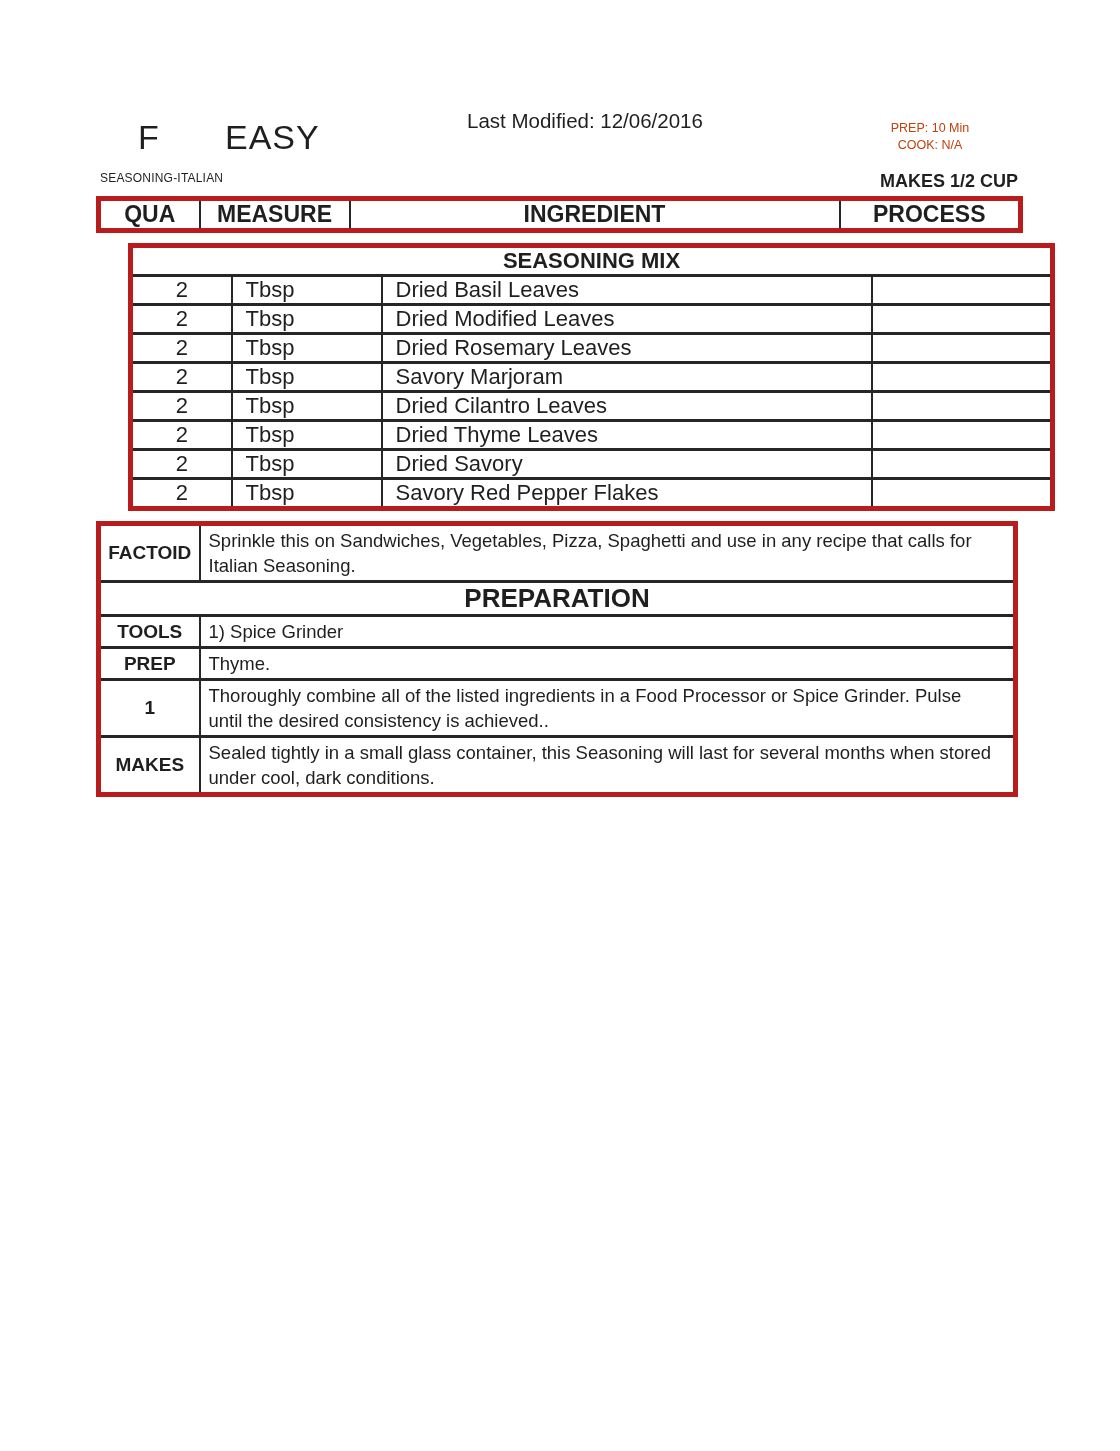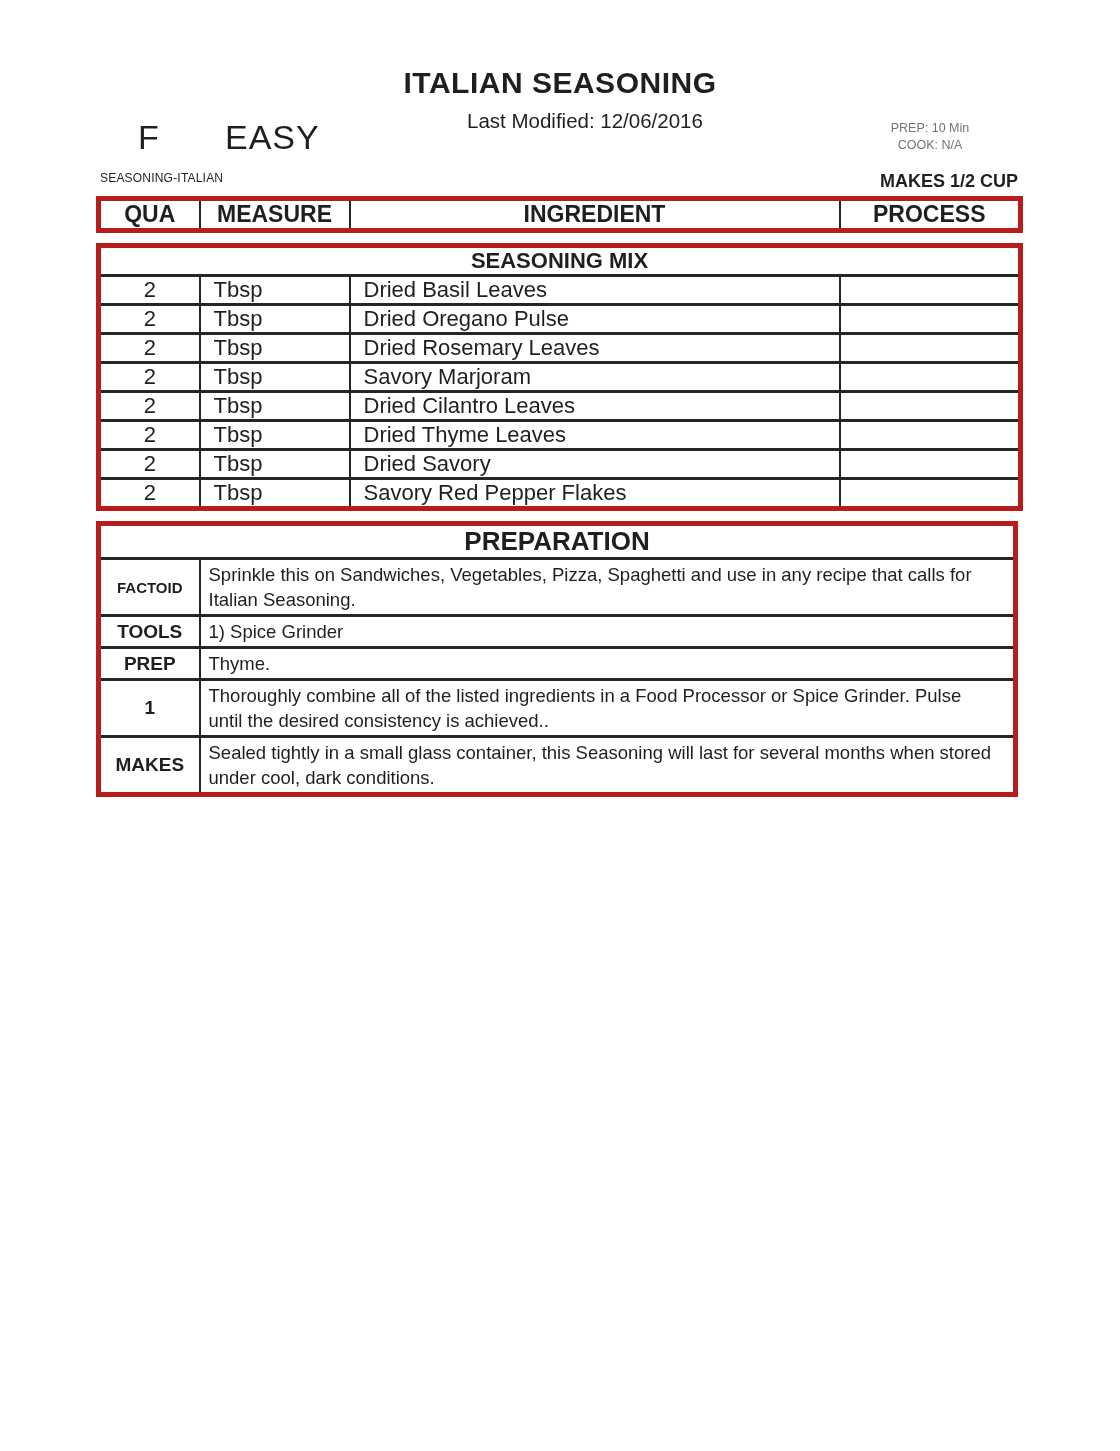--- a/index.html
+++ b/index.html
@@ -27,21 +27,21 @@
     position: absolute; top: 118px; left: 138px;
     font-size: 34px;
   }
   .difficulty {
     position: absolute; top: 118px; left: 225px;
     font-size: 34px; letter-spacing: 1px;
   }
   .times {
     position: absolute; top: 120px; left: 880px; width: 100px;
     text-align: center;
-    font-size: 12.5px; line-height: 17px; color: #737373;
+    font-size: 12.5px; line-height: 17px; color: #c2410c;
   }
   .category {
     position: absolute; top: 171px; left: 100px;
     font-size: 12px; letter-spacing: 0.2px;
   }
   .yield {
     position: absolute; top: 171px; right: 102px;
     font-size: 18px; font-weight: bold;
   }
   
@@ -62,21 +62,21 @@
   col.c-qua   { width: 101px; }
   col.c-meas  { width: 150px; }
   col.c-ing   { width: 490px; }
   col.c-proc  { width: 181px; }
   col.c-label { width: 101px; }
 
   .head-table th {
     height: 26px;
     font-size: 23px; font-weight: bold; text-align: center;
   }
-  .ing-table { margin-top: 10px; }
+  .ing-table { margin-top: 10px; margin-left: 32px; }
   .section-cell {
     height: 27px;
     font-size: 26px; font-weight: bold; text-align: center;
   }
   .ing-table td { height: 27px; font-size: 22px; }
   td.qua { text-align: center; }
   td.measure, td.ingredient { text-align: left; padding-left: 13px; }
 
   .prep-table { margin-top: 10px; }
   .prep-title-cell {
@@ -91,21 +91,20 @@
     text-align: left;
     font-size: 18.5px; line-height: 25px;
     padding: 2px 14px 2px 8px;
   }
 </style>
 </head>
 <body>
 
 <div class="page">
 
-  <div class="title">ITALIAN SEASONING</div>
   <div class="modified">Last Modified: 12/06/2016</div>
   <div class="grade">F</div>
   <div class="difficulty">EASY</div>
   <div class="times">
     <div>PREP: 10 Min</div>
     <div>COOK: N/A</div>
   </div>
   <div class="category">SEASONING-ITALIAN</div>
   <div class="yield">MAKES 1/2 CUP</div>
 
@@ -143,21 +142,21 @@
           <tr>
             <td class="qua">2</td>
             <td class="measure">Tbsp</td>
             <td class="ingredient">Dried Basil Leaves</td>
             <td class="process"></td>
           </tr>
 
           <tr>
             <td class="qua">2</td>
             <td class="measure">Tbsp</td>
-            <td class="ingredient">Dried Oregano Pulse</td>
+            <td class="ingredient">Dried Modified Leaves</td>
             <td class="process"></td>
           </tr>
 
           <tr>
             <td class="qua">2</td>
             <td class="measure">Tbsp</td>
             <td class="ingredient">Dried Rosemary Leaves</td>
             <td class="process"></td>
           </tr>
 
@@ -198,29 +197,29 @@
         </tbody>
     </table>
 
     <table class="grid prep-table">
       <colgroup>
           <col class="c-label">
           <col>
         </colgroup>
       <tbody>
         <tr>
+            <td class="plabel">FACTOID</td>
+            <td class="ptext">Sprinkle this on Sandwiches, Vegetables, Pizza, Spaghetti and use in any recipe that calls for Italian Seasoning.</td>
+          </tr>
+
+          <tr>
           <td class="prep-title-cell" colspan="2">PREPARATION</td>
         </tr>
 
           <tr>
-            <td class="plabel">FACTOID</td>
-            <td class="ptext">Sprinkle this on Sandwiches, Vegetables, Pizza, Spaghetti and use in any recipe that calls for Italian Seasoning.</td>
-          </tr>
-
-          <tr>
             <td class="plabel">TOOLS</td>
             <td class="ptext">1) Spice Grinder</td>
           </tr>
 
           <tr>
             <td class="plabel">PREP</td>
             <td class="ptext">Thyme.</td>
           </tr>
 
           <tr>

